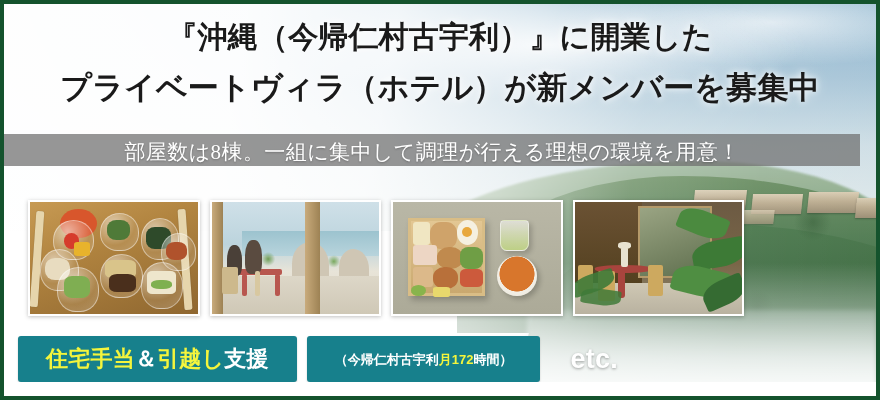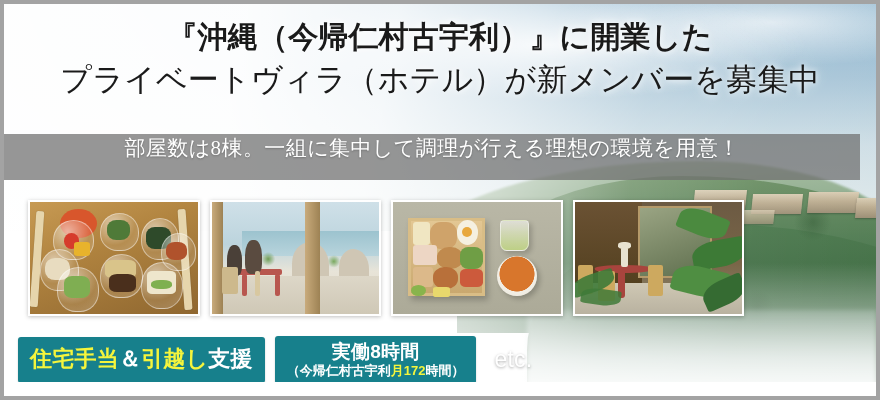--- a/index.html
+++ b/index.html
@@ -2,21 +2,21 @@
 <html><head>
 <meta charset="utf-8">
 <style>
   html,body{margin:0;padding:0;background:#ffffff;}
   body{font-family:"Liberation Sans",sans-serif;}
 
   .banner{
     position:relative;
     width:880px;height:400px;
     box-sizing:border-box;
-    border:4px solid #a3a3a3;
+    border:4px solid #14532d;
     overflow:hidden;
     background:#ffffff;
   }
 
   
   .bg{position:absolute;inset:0;overflow:hidden;}
 
   .bg-sky{
     position:absolute;left:0;top:0;width:100%;height:58%;
     background:
@@ -83,27 +83,27 @@
   .headline{
     position:absolute;left:0;right:0;top:14px;
     text-align:center;
     font-family:"Liberation Serif","DejaVu Serif",serif;
     color:#1a1a1a;
     line-height:1.28;
     letter-spacing:.01em;
     text-shadow:0 0 6px rgba(255,255,255,.9),0 0 14px rgba(255,255,255,.7);
   }
   .headline .l1{display:block;font-size:30px;font-weight:700;}
-  .headline .l2{display:block;font-size:31px;font-weight:400;margin-top:4px;}
+  .headline .l2{display:block;font-size:31px;font-weight:700;margin-top:12px;}
 
   
   .subband{
-    position:absolute;left:0;right:16px;top:130px;height:46px;
+    position:absolute;left:0;right:16px;top:130px;height:32px;
     background:rgba(110,110,110,.72);
-    display:flex;align-items:flex-start;justify-content:center;
+    display:flex;align-items:flex-end;justify-content:center;
   }
   .subband .txt{
     font-family:"Liberation Serif","DejaVu Serif",serif;
     color:#ffffff;font-size:21px;font-weight:400;letter-spacing:.02em;
     text-shadow:0 1px 2px rgba(0,0,0,.25);
   }
 
   
   .photos{
     position:absolute;left:24px;top:196px;
@@ -162,38 +162,38 @@
   
   .badges{
     position:absolute;left:14px;top:332px;
     display:flex;align-items:center;gap:10px;
   }
   .badge{
     background:#17808c;
     color:#ffffff;
     border-radius:3px;
     display:flex;flex-direction:column;align-items:center;justify-content:center;
-    padding:5px 12px;
+    padding:5px 28px;
     min-height:46px;
     box-sizing:border-box;
     text-align:center;
     box-shadow:0 1px 2px rgba(0,0,0,.2);
   }
   .badge .main{
     font-size:22px;font-weight:700;line-height:1.12;white-space:nowrap;
     letter-spacing:.01em;
   }
   .badge.two .main{font-size:19px;}
   .badge .sub{
     font-size:13px;font-weight:700;line-height:1.18;white-space:nowrap;margin-top:1px;
   }
   .hl{color:#f5f53c;}
   .etc{
-    color:#ffffff;font-size:23px;font-weight:400;
-    margin-left:8px;letter-spacing:.01em;
+    color:#ffffff;font-size:27px;font-weight:700;
+    margin-left:20px;letter-spacing:.01em;
     text-shadow:0 1px 3px rgba(0,0,0,.35);
   }
 
   
   .footer-strip{
     position:absolute;left:0;right:0;bottom:0;height:14px;background:#ffffff;
   }
 </style>
 </head>
 <body>
@@ -313,23 +313,20 @@
   <div class="badges">
 
     <div class="badge">
       <div class="main">
         <span class="hl">住宅手当</span><span>＆</span><span class="hl">引越し</span><span>支援</span>
       </div>
     </div>
 
 
     <div class="badge two">
-      <div class="main">
-        <span>実働8時間</span>
-      </div>
       <div class="sub">
         <span>（今帰仁村古宇利</span><span class="hl">月172</span><span>時間）</span>
       </div>
     </div>
 
 
     <div class="etc">etc.</div>
   </div>
 
   <div class="footer-strip"></div>

